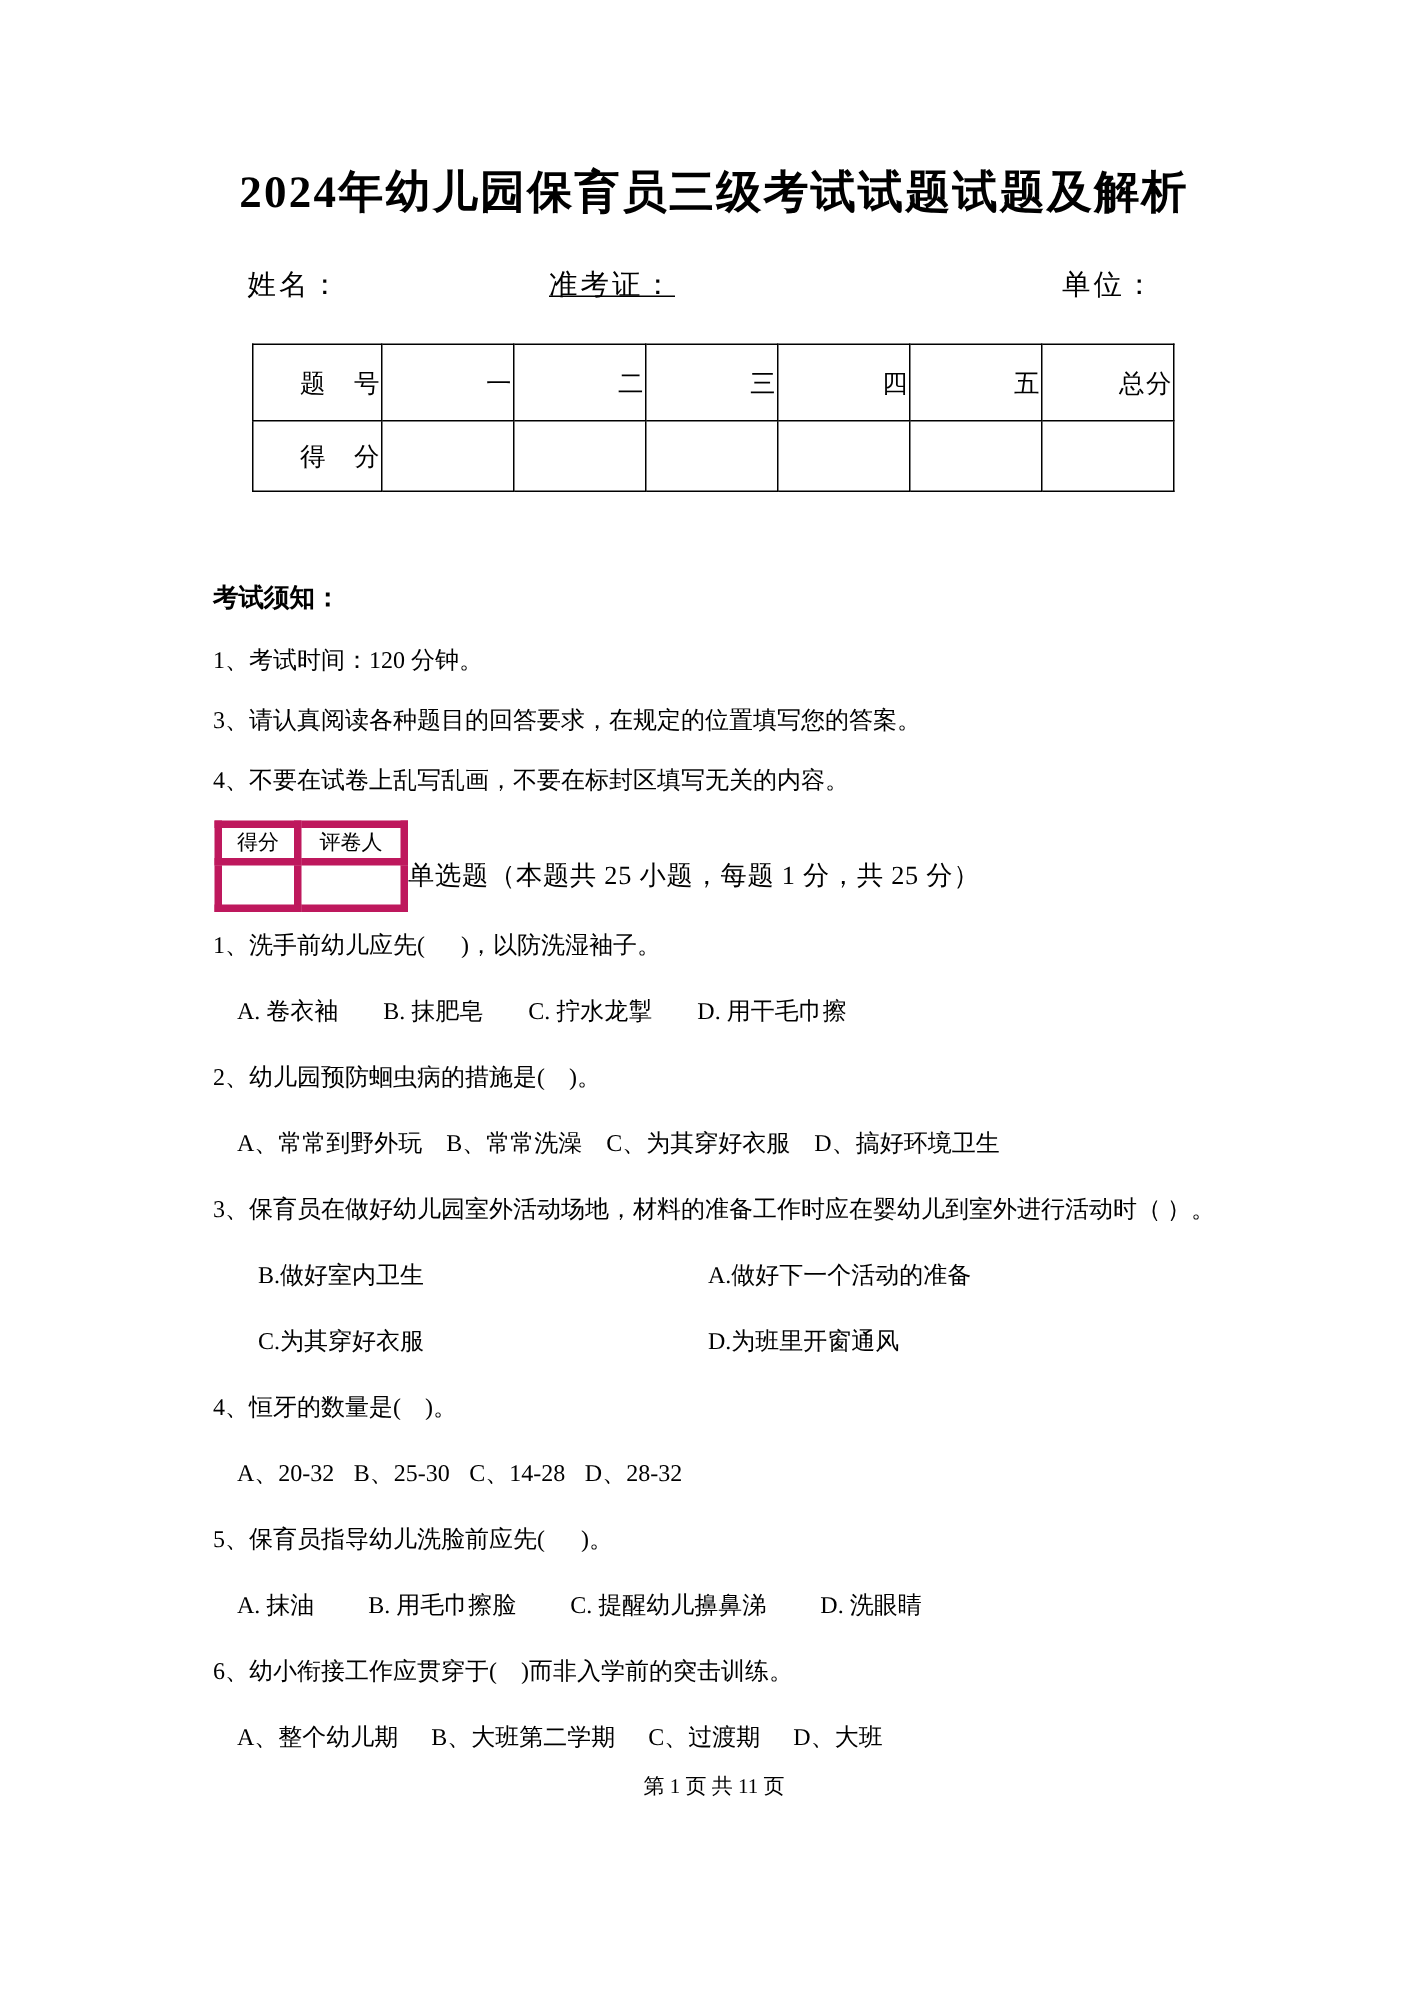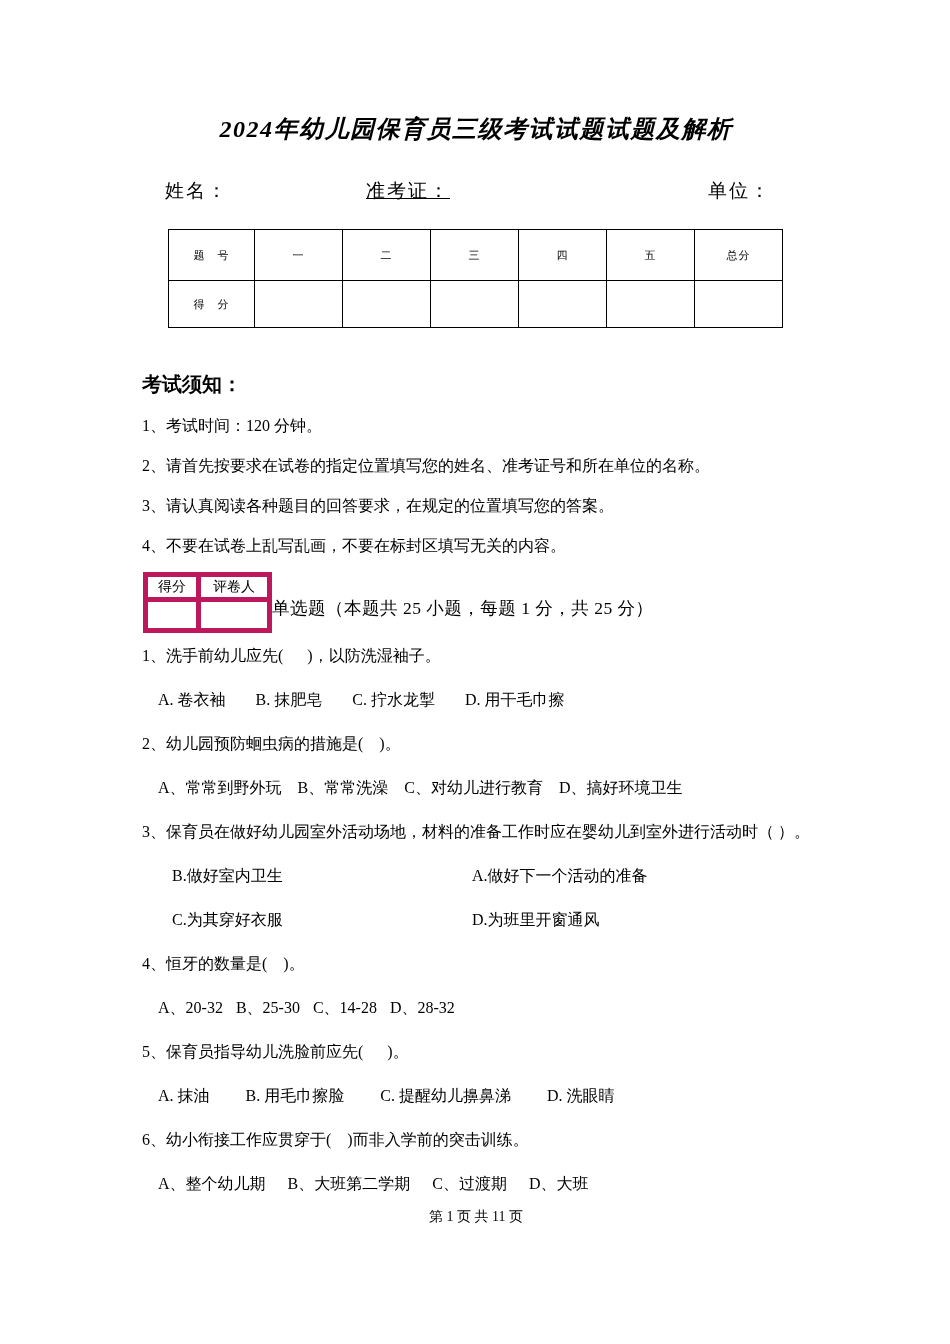--- a/index.html
+++ b/index.html
@@ -2,30 +2,30 @@
 <html><head>
 <meta charset="utf-8">
 <style>
   html,body{margin:0;padding:0;background:#ffffff;}
   body{
     width:950px;height:1344px;overflow:hidden;color:#000;
     font-family:"Liberation Serif","DejaVu Serif",serif;
     position:relative;box-sizing:border-box;
   }
   .page{box-sizing:border-box;width:950px;height:1344px;padding:115px 140px 0 142px;}
-  .title{font-size:24px;font-weight:bold;text-align:center;margin:0;letter-spacing:1.5px;line-height:28px;font-style:italic;}
+  .title{font-size:30px;font-weight:bold;text-align:center;margin:0;letter-spacing:1.5px;line-height:28px;}
   .name-row{display:flex;margin-top:35px;font-size:19px;letter-spacing:2px;line-height:26px;}
   .nf1{margin-left:23px;}
   .nf2{margin-left:138px;text-decoration:underline;}
   .nf3{margin-left:258px;}
   table.score-table{border-collapse:collapse;margin:25px 0 0 26px;table-layout:fixed;width:614px;}
-  table.score-table td{border:1.5px solid #000;text-align:center;font-size:11px;padding:0;letter-spacing:1px;}
+  table.score-table td{border:1.5px solid #000;text-align:right;font-size:17px;padding:0;letter-spacing:1px;}
   table.score-table tr.r1 td{height:50px;}
   table.score-table tr.r2 td{height:46px;}
-  .notice-title{margin-top:44px;font-size:20px;font-weight:bold;line-height:24px;}
+  .notice-title{margin-top:59px;font-size:17px;font-weight:bold;line-height:24px;}
   .notice-item{margin:19px 0 0 0;font-size:16px;line-height:21px;white-space:pre-wrap;}
   .grader-row{position:relative;margin-top:16px;height:52px;}
   table.grader-table{position:absolute;left:1px;top:0;border-collapse:collapse;}
   table.grader-table td{border:5px solid #be185d;font-size:14px;text-align:center;padding:0 4px;}
   table.grader-table tr.gr1 td{height:20px;}
   table.grader-table tr.gr2 td{height:26px;}
   .g-c1{width:40px;}
   .g-c2{width:58px;}
   .section-title{position:absolute;left:130px;top:24px;font-size:17.5px;font-weight:normal;letter-spacing:0.5px;}
   .qb{margin:20px 0 0 0;font-size:16px;line-height:24px;white-space:pre-wrap;}
@@ -81,21 +81,20 @@
       <td></td>
       <td></td>
       <td></td>
       <td></td>
     </tr>
   </tbody>
     </table>
 
   <div class="notice-title">考试须知：</div>
   <p class="notice-item">1、考试时间：120 分钟。</p>
-  <p class="notice-item">2、请首先按要求在试卷的指定位置填写您的姓名、准考证号和所在单位的名称。</p>
   <p class="notice-item">3、请认真阅读各种题目的回答要求，在规定的位置填写您的答案。</p>
   <p class="notice-item">4、不要在试卷上乱写乱画，不要在标封区填写无关的内容。</p>
 
   <div class="grader-row">
     <table class="grader-table">
       <tbody>
           <tr class="gr1">
         <td class="g-c1">得分</td>
         <td class="g-c2">评卷人</td>
       </tr>
@@ -116,21 +115,21 @@
       <span>C. 拧水龙掣</span>
       <span>D. 用干毛巾擦</span>
     </div>
   </div>
 
   <div>
     <p class="qb">2、幼儿园预防蛔虫病的措施是(    )。</p>
     <div class="qb opts ind16 gap16">
       <span>A、常常到野外玩</span>
       <span>B、常常洗澡</span>
-      <span>C、对幼儿进行教育</span>
+      <span>C、为其穿好衣服</span>
       <span>D、搞好环境卫生</span>
     </div>
   </div>
 
   <div>
     <p class="qb">3、保育员在做好幼儿园室外活动场地，材料的准备工作时应在婴幼儿到室外进行活动时（ ）。</p>
     <div class="qb opts-grid ind30">
       <span>B.做好室内卫生</span>
       <span>A.做好下一个活动的准备</span>
       <span>C.为其穿好衣服</span>

